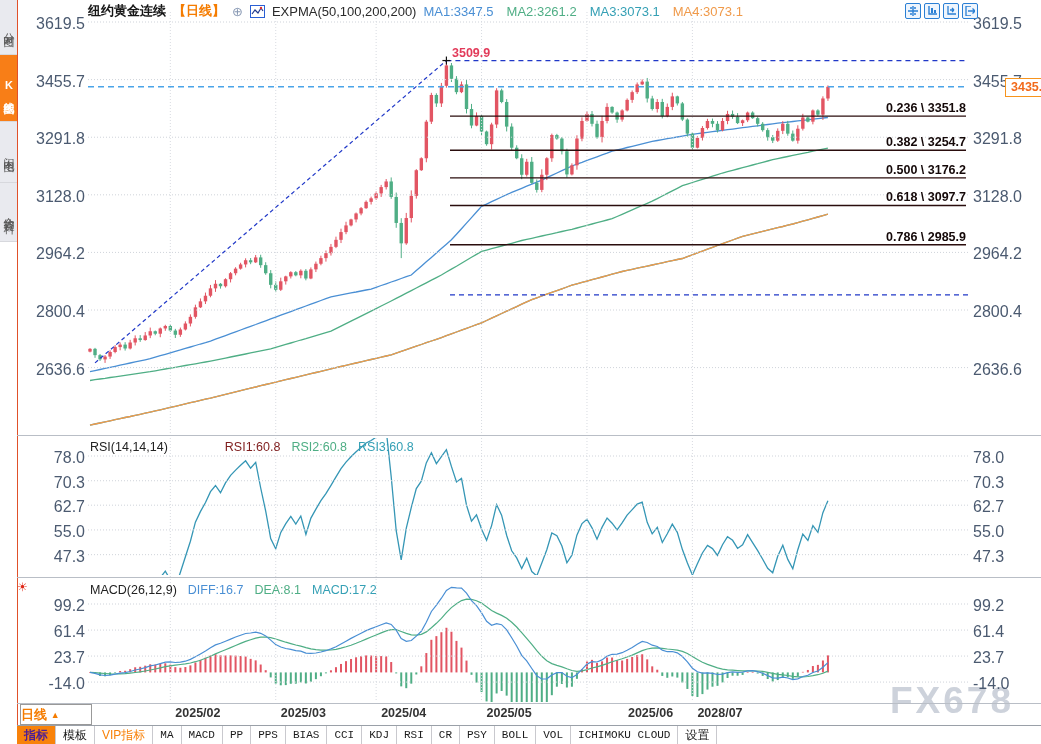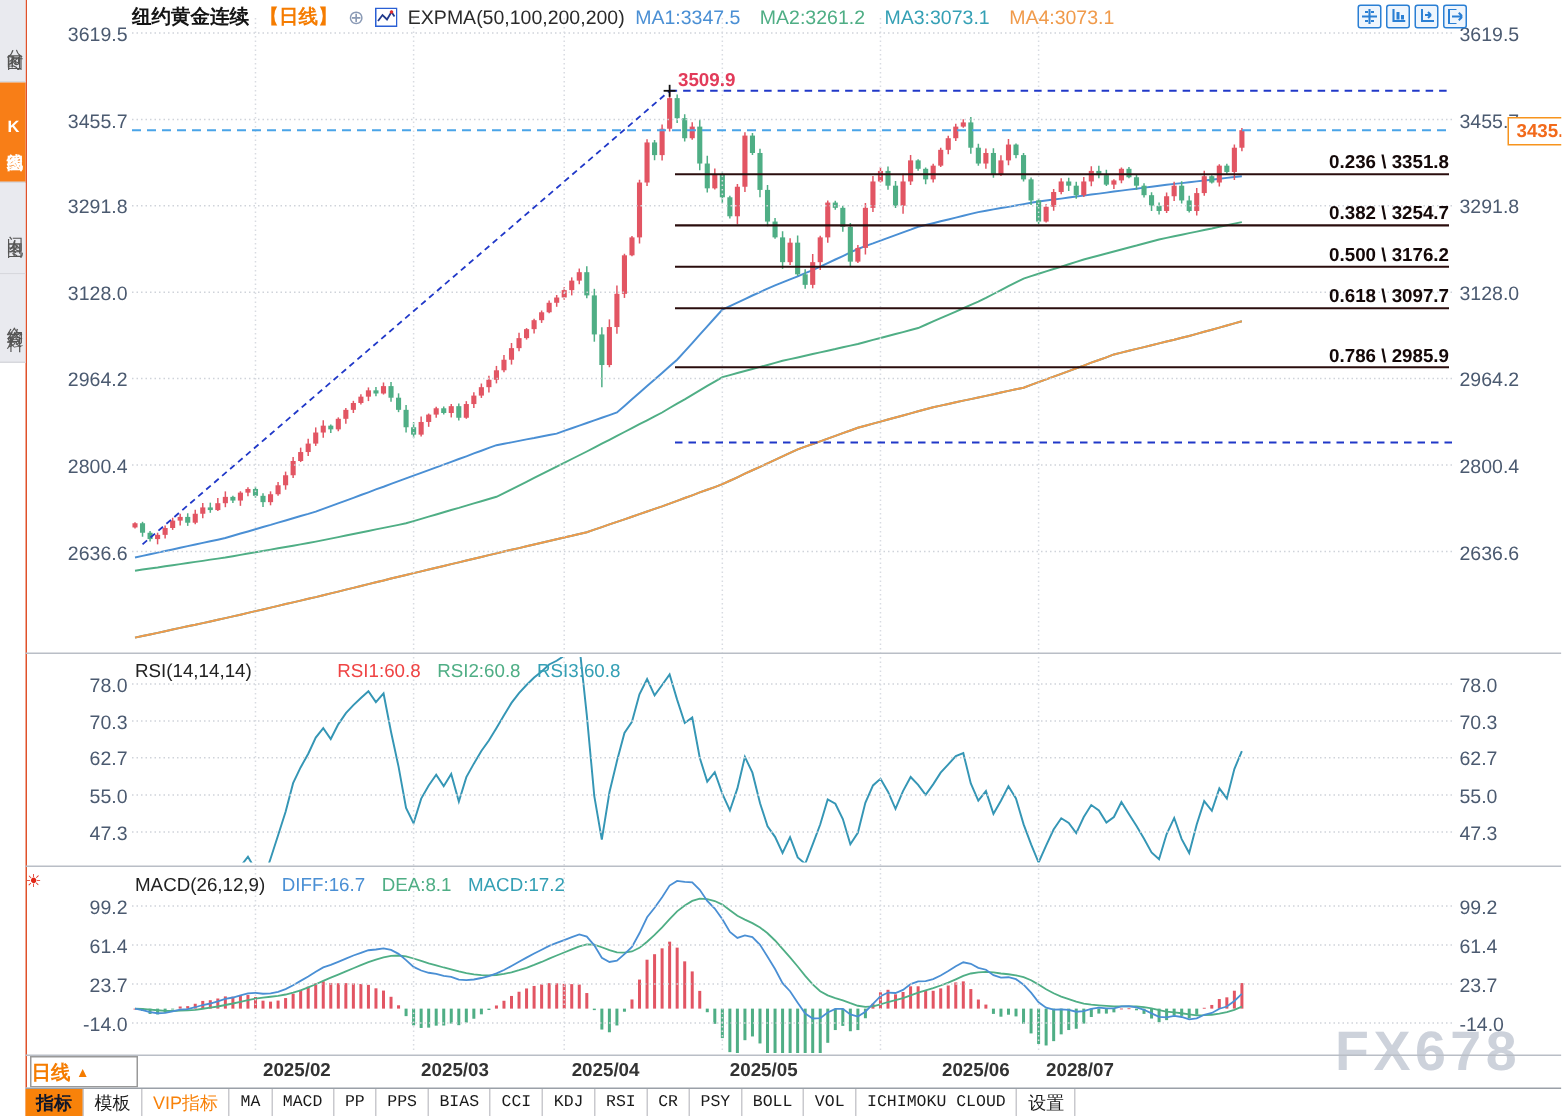--- a/index.html
+++ b/index.html
@@ -17,21 +17,21 @@
               gap:7px;font-size:13px;z-index:6;white-space:nowrap;}
   #hb-title{font-weight:bold;color:#151515;}
   #hb-period{color:#f57c00;font-weight:bold;}
   #plus-circ{color:#8a9ab5;font-size:13px;line-height:13px;}
   #ma-labels{display:flex;gap:13px;font-size:13px;}
   
   #toolbar-icons{position:absolute;left:905px;top:3px;display:flex;gap:3px;z-index:6;}
   .tb-icon{width:14px;height:14px;border:1px solid #2a7fd4;background:#eef5fd;border-radius:2px;
            display:flex;align-items:center;justify-content:center;cursor:pointer;}
   
-  .ytick{position:absolute;font-size:13px;color:#4b5a70;z-index:4;}
+  .ytick{position:absolute;font-size:16px;color:#4b5a70;z-index:4;}
   .ytick.l{left:33px;width:52px;text-align:right;}
   .ytick.r{left:973px;width:62px;text-align:left;}
   .fib-label{position:absolute;left:820px;width:146px;text-align:right;font-size:12.5px;
              font-weight:bold;color:#140808;z-index:4;}
   .xtick{position:absolute;top:706px;font-size:12.5px;font-weight:bold;color:#333;z-index:4;}
   
   .panel-header{position:absolute;left:90px;display:flex;gap:11px;font-size:12.5px;z-index:6;white-space:nowrap;}
   .panel-name{color:#222;}
   
   #peak-label{position:absolute;left:452px;top:46px;color:#e23b5a;font-weight:bold;font-size:12.5px;z-index:4;}
@@ -46,21 +46,21 @@
   
   #period-box{position:absolute;left:20px;top:704px;width:70px;height:19px;border:1px solid #999;
               background:#fff;text-align:left;font-size:13px;font-weight:bold;color:#f57c00;
               line-height:19px;z-index:6;cursor:pointer;}
   #period-box .arr{font-size:9px;vertical-align:1px;}
   #tab-bar{position:absolute;left:17px;top:725px;right:0;height:19px;border-top:1px solid #9aa0a8;
            background:#fff;display:flex;z-index:6;}
   .tab{padding:0 7px;line-height:18px;font-size:12px;color:#1a1a1a;border-right:1px solid #c9c9ce;
        cursor:pointer;white-space:nowrap;}
   .tab.mono{font-family:"Liberation Mono","DejaVu Sans Mono",monospace;font-size:11px;}
-  .tab.active{background:#f8820a;color:#0f172a;font-weight:bold;}
+  .tab.active{background:#f8820a;color:#4c1d95;font-weight:bold;}
   .tab.vip{color:#f8820a;}
   #watermark{position:absolute;left:890px;top:680px;font-size:37px;font-weight:bold;
              color:#cdd2db;letter-spacing:3px;z-index:3;}
   #chart-svg{position:absolute;left:0;top:0;z-index:1;}
 </style>
 </head>
 <body>
 
 <div id="app">
 
@@ -621,21 +621,21 @@
   </div>
 
   <div id="peak-label">3509.9</div>
   <div id="price-box">
     <span>3435.3</span><span class="tri"></span>
   </div>
 
   <div class="panel-header" style="top:440px">
     <span class="panel-name">RSI(14,14,14)</span>
     <span id="rsi-labels" style="display: inline-flex; gap: 11px;">
-        <span style="color: #ef4444; padding-left: 46px;">RSI1:60.8</span>
+        <span style="color: #7f1d1d; padding-left: 46px;">RSI1:60.8</span>
         <span style="color: rgb(79, 174, 133);">RSI2:60.8</span>
         <span style="color: rgb(53, 160, 181);">RSI3:60.8</span>
       </span>
   </div>
 
   <div id="sun-icon">☀</div>
   <div class="panel-header" style="top:583px">
     <span class="panel-name">MACD(26,12,9)</span>
     <span id="macd-labels" style="display: inline-flex; gap: 11px;">
         <span style="color: rgb(74, 143, 212);">DIFF:16.7</span>

